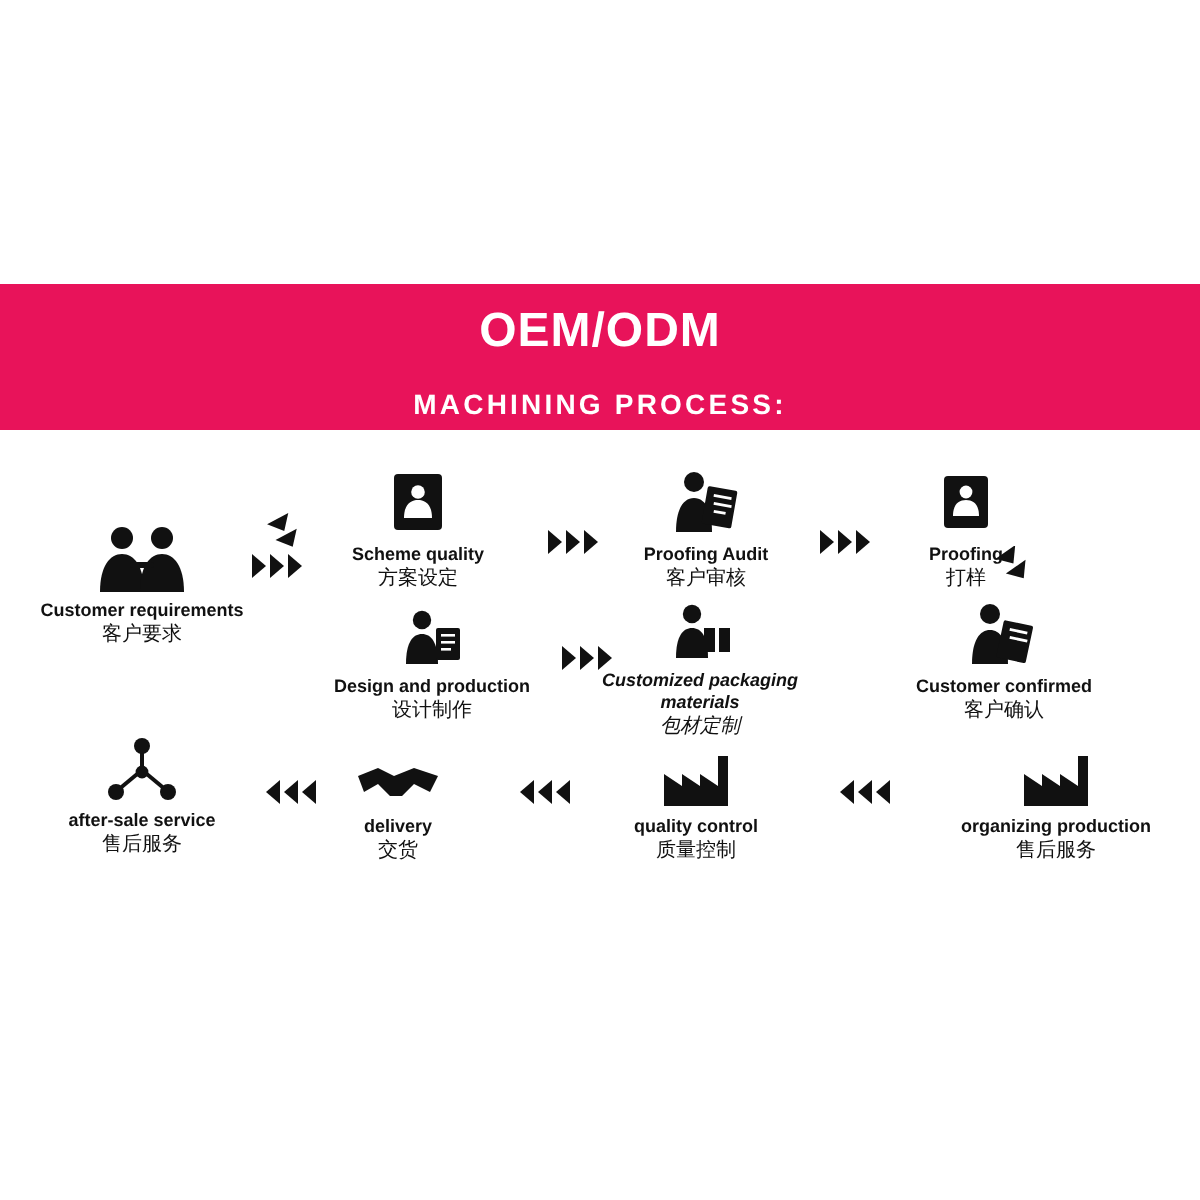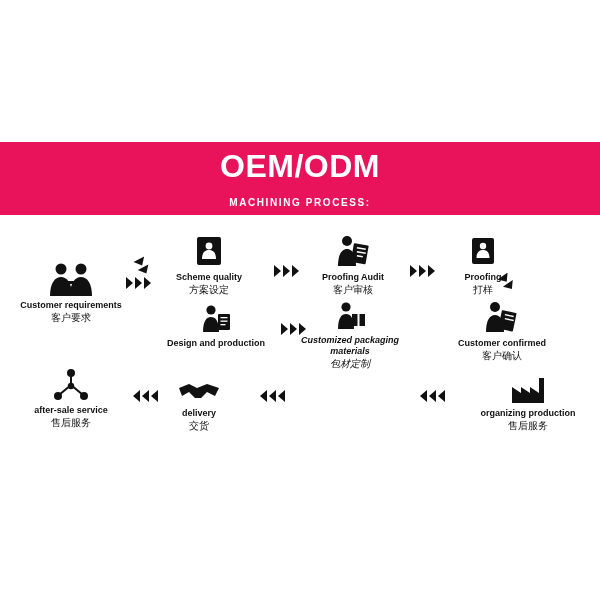--- a/index.html
+++ b/index.html
@@ -26,21 +26,21 @@
   }
   .banner-title {
     position: absolute;
     left: 0;
     top: 0;
     width: 600px;
     height: 48px;
     line-height: 48px;
     text-align: center;
     color: #ffffff;
-    font-size: 32px;
+    font-size: 24px;
     font-weight: bold;
     letter-spacing: 0.5px;
   }
   .banner-strip {
     position: absolute;
     left: 0;
     top: 48px;
     width: 600px;
     height: 25px;
     background: #ffffff;
@@ -71,21 +71,21 @@
   .banner-sub-center {
     position: absolute;
     left: 110px;
     top: 0;
     width: 380px;
     height: 25px;
     background: #e8135a;
     line-height: 25px;
     text-align: center;
     color: #ffffff;
-    font-size: 10px;
+    font-size: 14px;
     font-weight: bold;
     letter-spacing: 1.6px;
   }
 
   
   .flow {
     position: absolute;
     left: 0;
     top: 215px;
     width: 600px;
@@ -251,20 +251,21 @@
       <svg width="34" height="30" viewBox="0 0 34 30">
         <circle cx="12" cy="5" r="4.6" class="logo-dot"></circle>
         <path class="logo-dot" d="M4 27 C4 16 7.5 12 12 12 C16.5 12 20 16 20 27 Z"></path>
         <rect class="logo-dot" x="19" y="9" width="12" height="16" rx="1"></rect>
         <rect x="21.5" y="12" width="7" height="1.3" fill="#ffffff"></rect>
         <rect x="21.5" y="15.5" width="7" height="1.3" fill="#ffffff"></rect>
         <rect x="21.5" y="19" width="5" height="1.3" fill="#ffffff"></rect>
       </svg>
     </div>
     <div class="label-en">Design and production</div>
+    <div class="label-cn">设计制作</div>
   </div>
 
   <div class="arrows" style="left:281px; top:108px;">
     <svg width="26" height="12" viewBox="0 0 26 12">
       <path class="logo-dot" d="M0 0 L7 6 L0 12 Z"></path>
       <path class="logo-dot" d="M9 0 L16 6 L9 12 Z"></path>
       <path class="logo-dot" d="M18 0 L25 6 L18 12 Z"></path>
     </svg>
   </div>
 
@@ -301,20 +302,29 @@
   </div>
 
   <div class="arrows" style="left:419px; top:175px;">
     <svg width="26" height="12" viewBox="0 0 26 12">
       <path class="logo-dot" d="M26 0 L19 6 L26 12 Z"></path>
       <path class="logo-dot" d="M17 0 L10 6 L17 12 Z"></path>
       <path class="logo-dot" d="M8 0 L1 6 L8 12 Z"></path>
     </svg>
   </div>
 
+  <div class="node" style="left:348px; top:148px;">
+    <div class="icon">
+      <svg width="40" height="30" viewBox="0 0 40 30">
+        <path class="logo-dot" d="M4 28 L4 12 L13 18 L13 12 L22 18 L22 12 L31 18 L31 3 L36 3 L36 28 Z"></path>
+      </svg>
+    </div>
+    <div class="label-en">quality control</div>
+    <div class="label-cn">质量控制</div>
+  </div>
 
   <div class="arrows" style="left:259px; top:175px;">
     <svg width="26" height="12" viewBox="0 0 26 12">
       <path class="logo-dot" d="M26 0 L19 6 L26 12 Z"></path>
       <path class="logo-dot" d="M17 0 L10 6 L17 12 Z"></path>
       <path class="logo-dot" d="M8 0 L1 6 L8 12 Z"></path>
     </svg>
   </div>
 
   <div class="node" style="left:199px; top:148px;">

